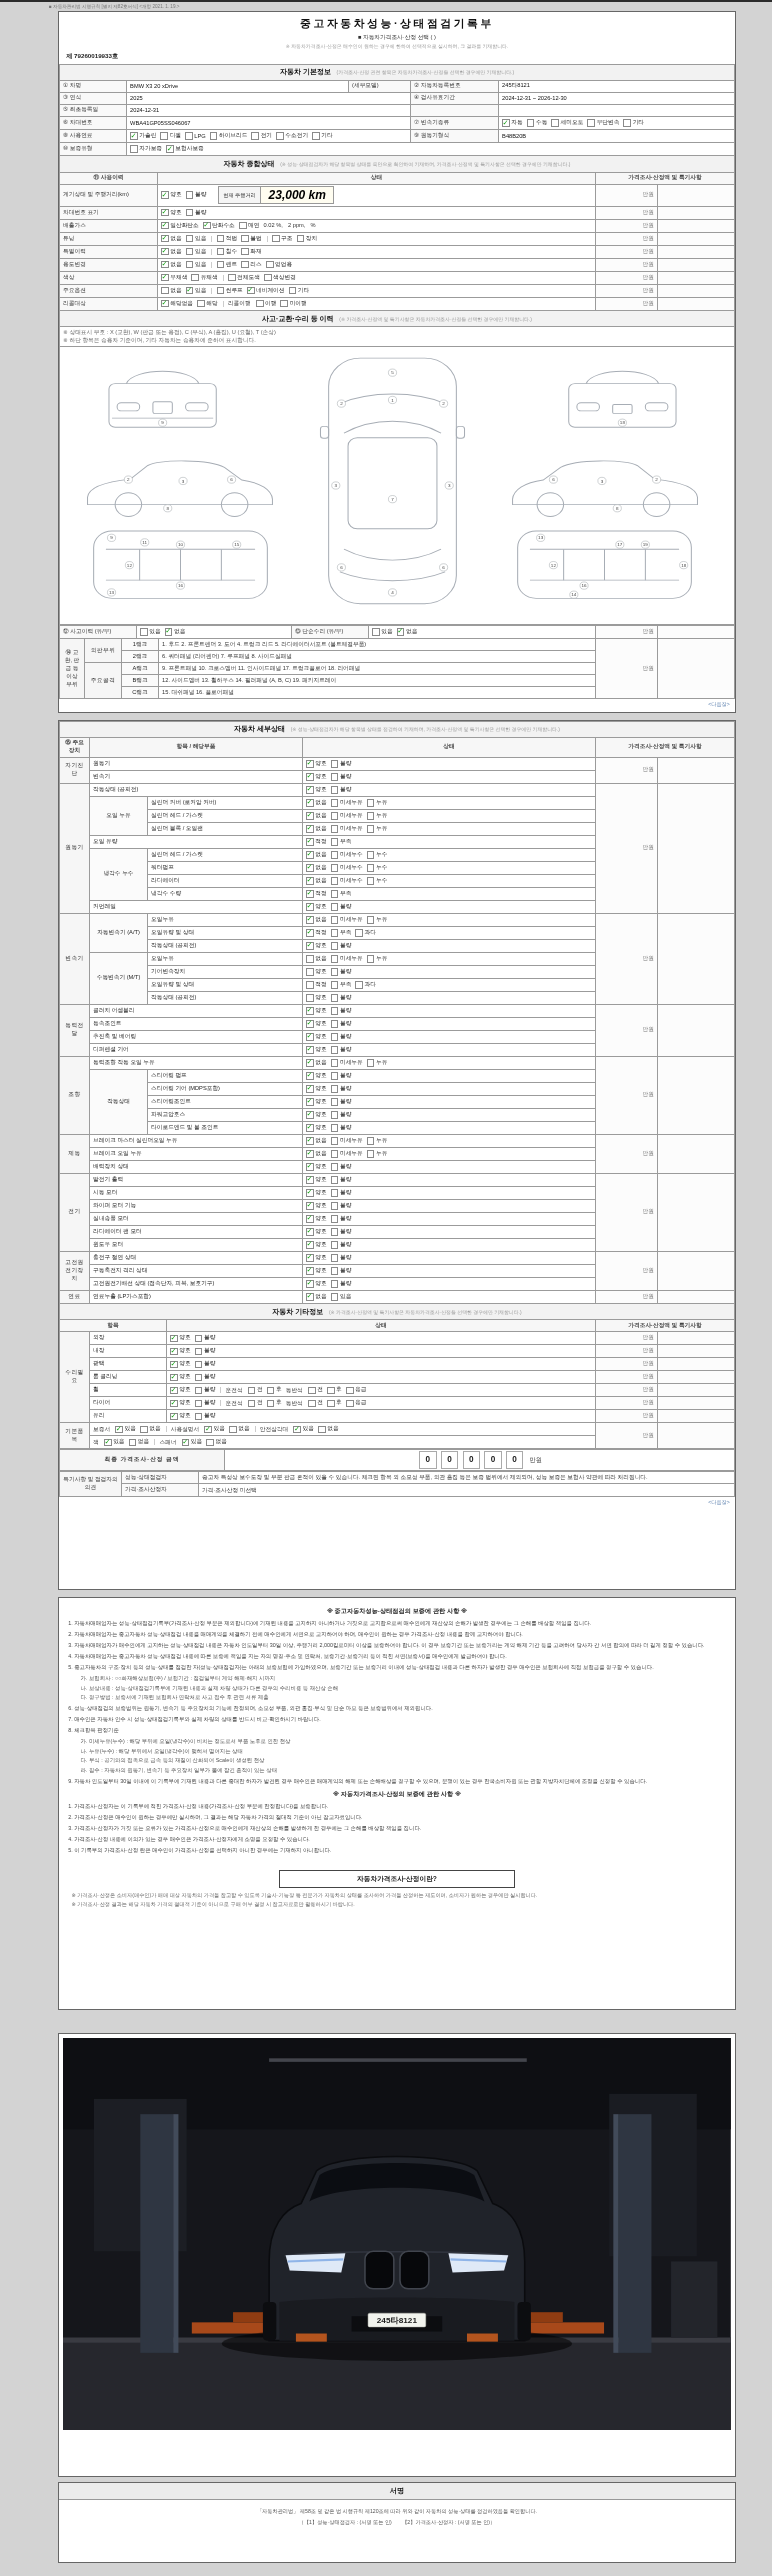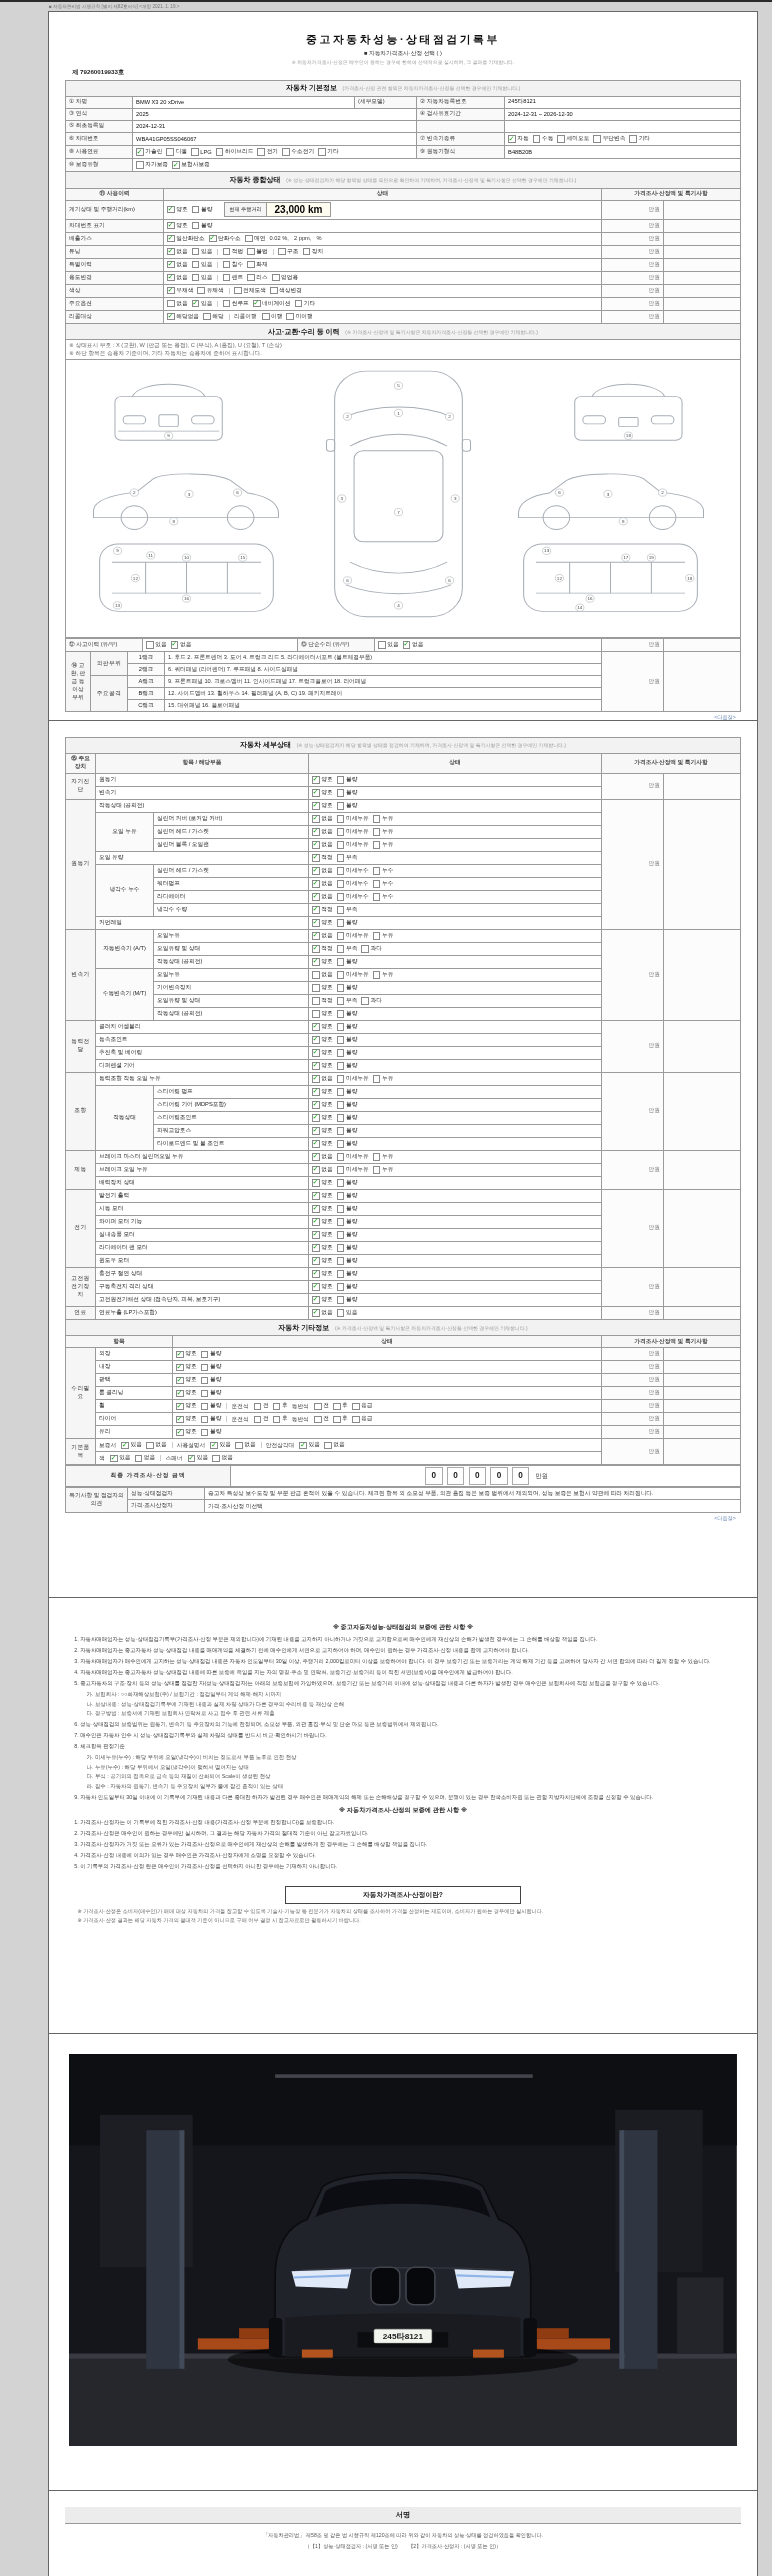--- a/index.html
+++ b/index.html
@@ -1,25 +1,25 @@
 <!DOCTYPE html>
 <html style="font-size:8.2px"><head>
 <meta charset="utf-8">
 <style>
   html,body{margin:0;padding:0;}
   body{width:773px;height:2576px;position:relative;background:#d3d3d3;
        font-family:"Liberation Sans","DejaVu Sans",sans-serif;color:#222;}
   .topbar{position:absolute;top:0;left:0;width:100%;height:1.5px;background:#2b2b2b;}
   .topnote{position:absolute;top:3.6px;left:49px;font-size:4.6px;color:#777;}
-  .sheet{position:absolute;left:48px;width:676px;background:#fff;border:0.5px solid #666;padding:16px;}
+  .sheet{position:absolute;left:58px;width:676px;background:#fff;border:0.5px solid #666;padding:0;}
   #p1{top:11.3px;min-height:700px;}
   #p2{top:720px;min-height:868px;}
   #p3{top:1597px;min-height:411px;}
   #p4{top:2033px;min-height:442px;}
-  #p5{top:2482px;min-height:79px;margin-top:8px;}
+  #p5{top:2482px;min-height:79px;}
 
   .titleblock{padding:5.2px 7.2px 3.1px;position:relative;}
   .titleblock h1{margin:0;text-align:center;font-size:10.8px;letter-spacing:2.6px;font-weight:bold;color:#111;}
   .sel{text-align:center;font-size:5.7px;margin-top:2.6px;color:#333;}
   .selnote{text-align:center;font-size:4.9px;color:#999;margin-top:1px;}
   .docno{font-size:6.2px;font-weight:bold;margin-top:3.1px;color:#222;}
 
   table.tbl{width:100%;border-collapse:collapse;table-layout:fixed;margin-top:-0.5px;}
   table.tbl td{border:0.5px solid #9b9b9b;font-size:5.7px;padding:1.5px 3.1px;vertical-align:middle;word-wrap:break-word;}
   tr.secrow td{background:#f2f2f2;text-align:center;padding:2.6px;}
@@ -42,21 +42,21 @@
   td.optext{font-size:5.4px;color:#333;line-height:1.5;padding:3.1px 5.2px;}
 
   .cb{display:inline-flex;align-items:center;margin:0.5px 4.1px 0.5px 0;white-space:nowrap;vertical-align:middle;}
   .bx{width:5.7px;height:5.7px;border:0.7px solid #8a8a8a;background:#fff;display:inline-block;margin-right:1.5px;position:relative;flex:none;}
   .cb.on .bx::after{content:"✓";position:absolute;left:-0.5px;top:-2.6px;font-size:7.2px;font-weight:bold;color:#12a012;}
   .cl{font-size:5.7px;}
   .ct{font-size:5.7px;margin-right:5.2px;color:#333;}
   .vsep{display:inline-block;width:0.5px;height:6.2px;background:#ccc;margin:0 4.6px 0 1px;vertical-align:middle;}
   .mbox{display:inline-flex;border:0.5px solid #999;margin-left:7.2px;vertical-align:middle;background:#fffdf0;align-items:stretch;}
   .ml{padding:1.5px 4.6px;border-right:0.5px solid #999;background:#f5f5f5;font-size:5.2px;display:flex;align-items:center;}
-  .mv{padding:1px 7.2px;font-weight:bold;font-size:10px;color:#000;display:flex;align-items:center;}
+  .mv{padding:1px 7.2px;font-weight:bold;font-size:12px;color:#000;display:flex;align-items:center;font-style:italic;}
 
   .band{background:#ececec;border-bottom:0.5px solid #999;text-align:center;font-weight:bold;font-size:7.2px;padding:3.1px;color:#111;}
   .nextlink{text-align:right;font-size:5.2px;color:#5a7fae;padding:2.1px 5.2px 3.1px;}
 
   .notesbody{padding:4.1px 8.2px 5.2px;}
   .n{font-size:5.4px;color:#444;line-height:1.55;margin:2.6px 1px;}
   .ni{font-size:5.4px;color:#555;line-height:1.5;margin:1.5px 1px 1.5px 13.4px;}
   .nh{text-align:center;font-weight:bold;font-size:6.2px;color:#222;margin:5.2px 0 3.1px;}
   .infobox{width:227px;margin:8.2px auto 4.1px;border:0.8px solid #444;padding:3.1px;text-align:center;font-weight:bold;font-size:6.7px;color:#111;}
   .pbline{font-size:5.2px;color:#666;line-height:1.5;margin:1.5px 12.4px;}

